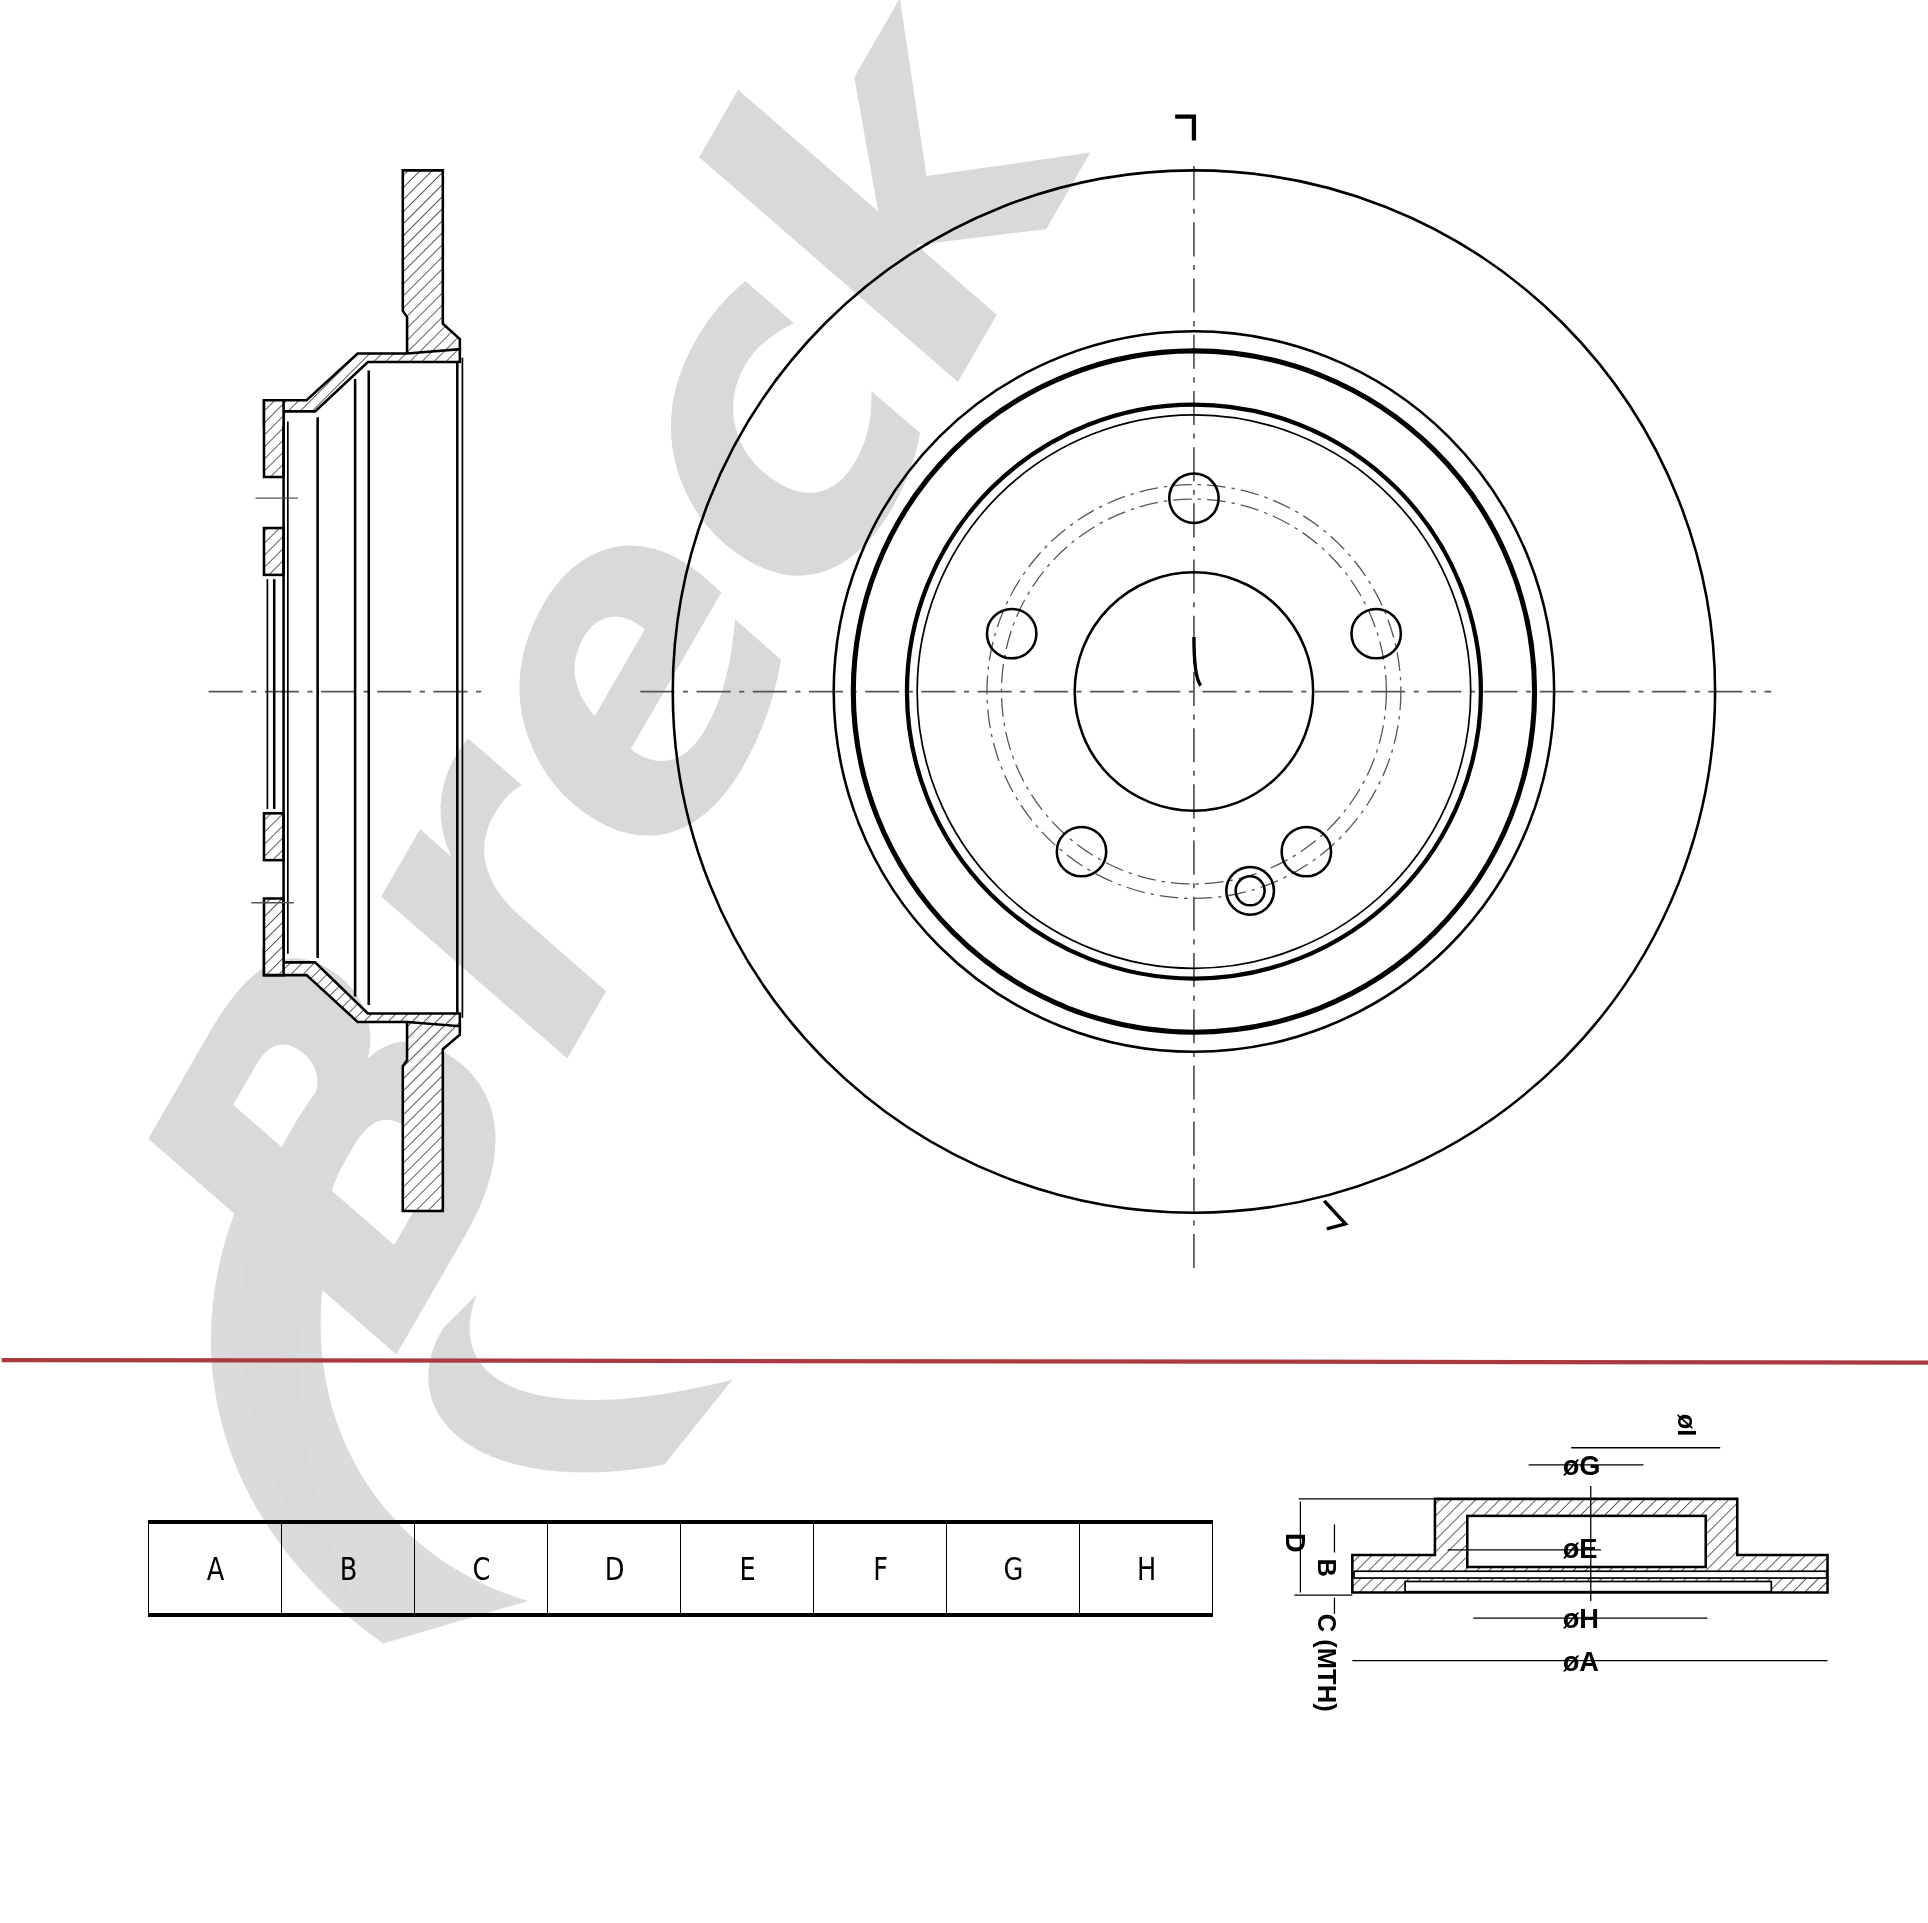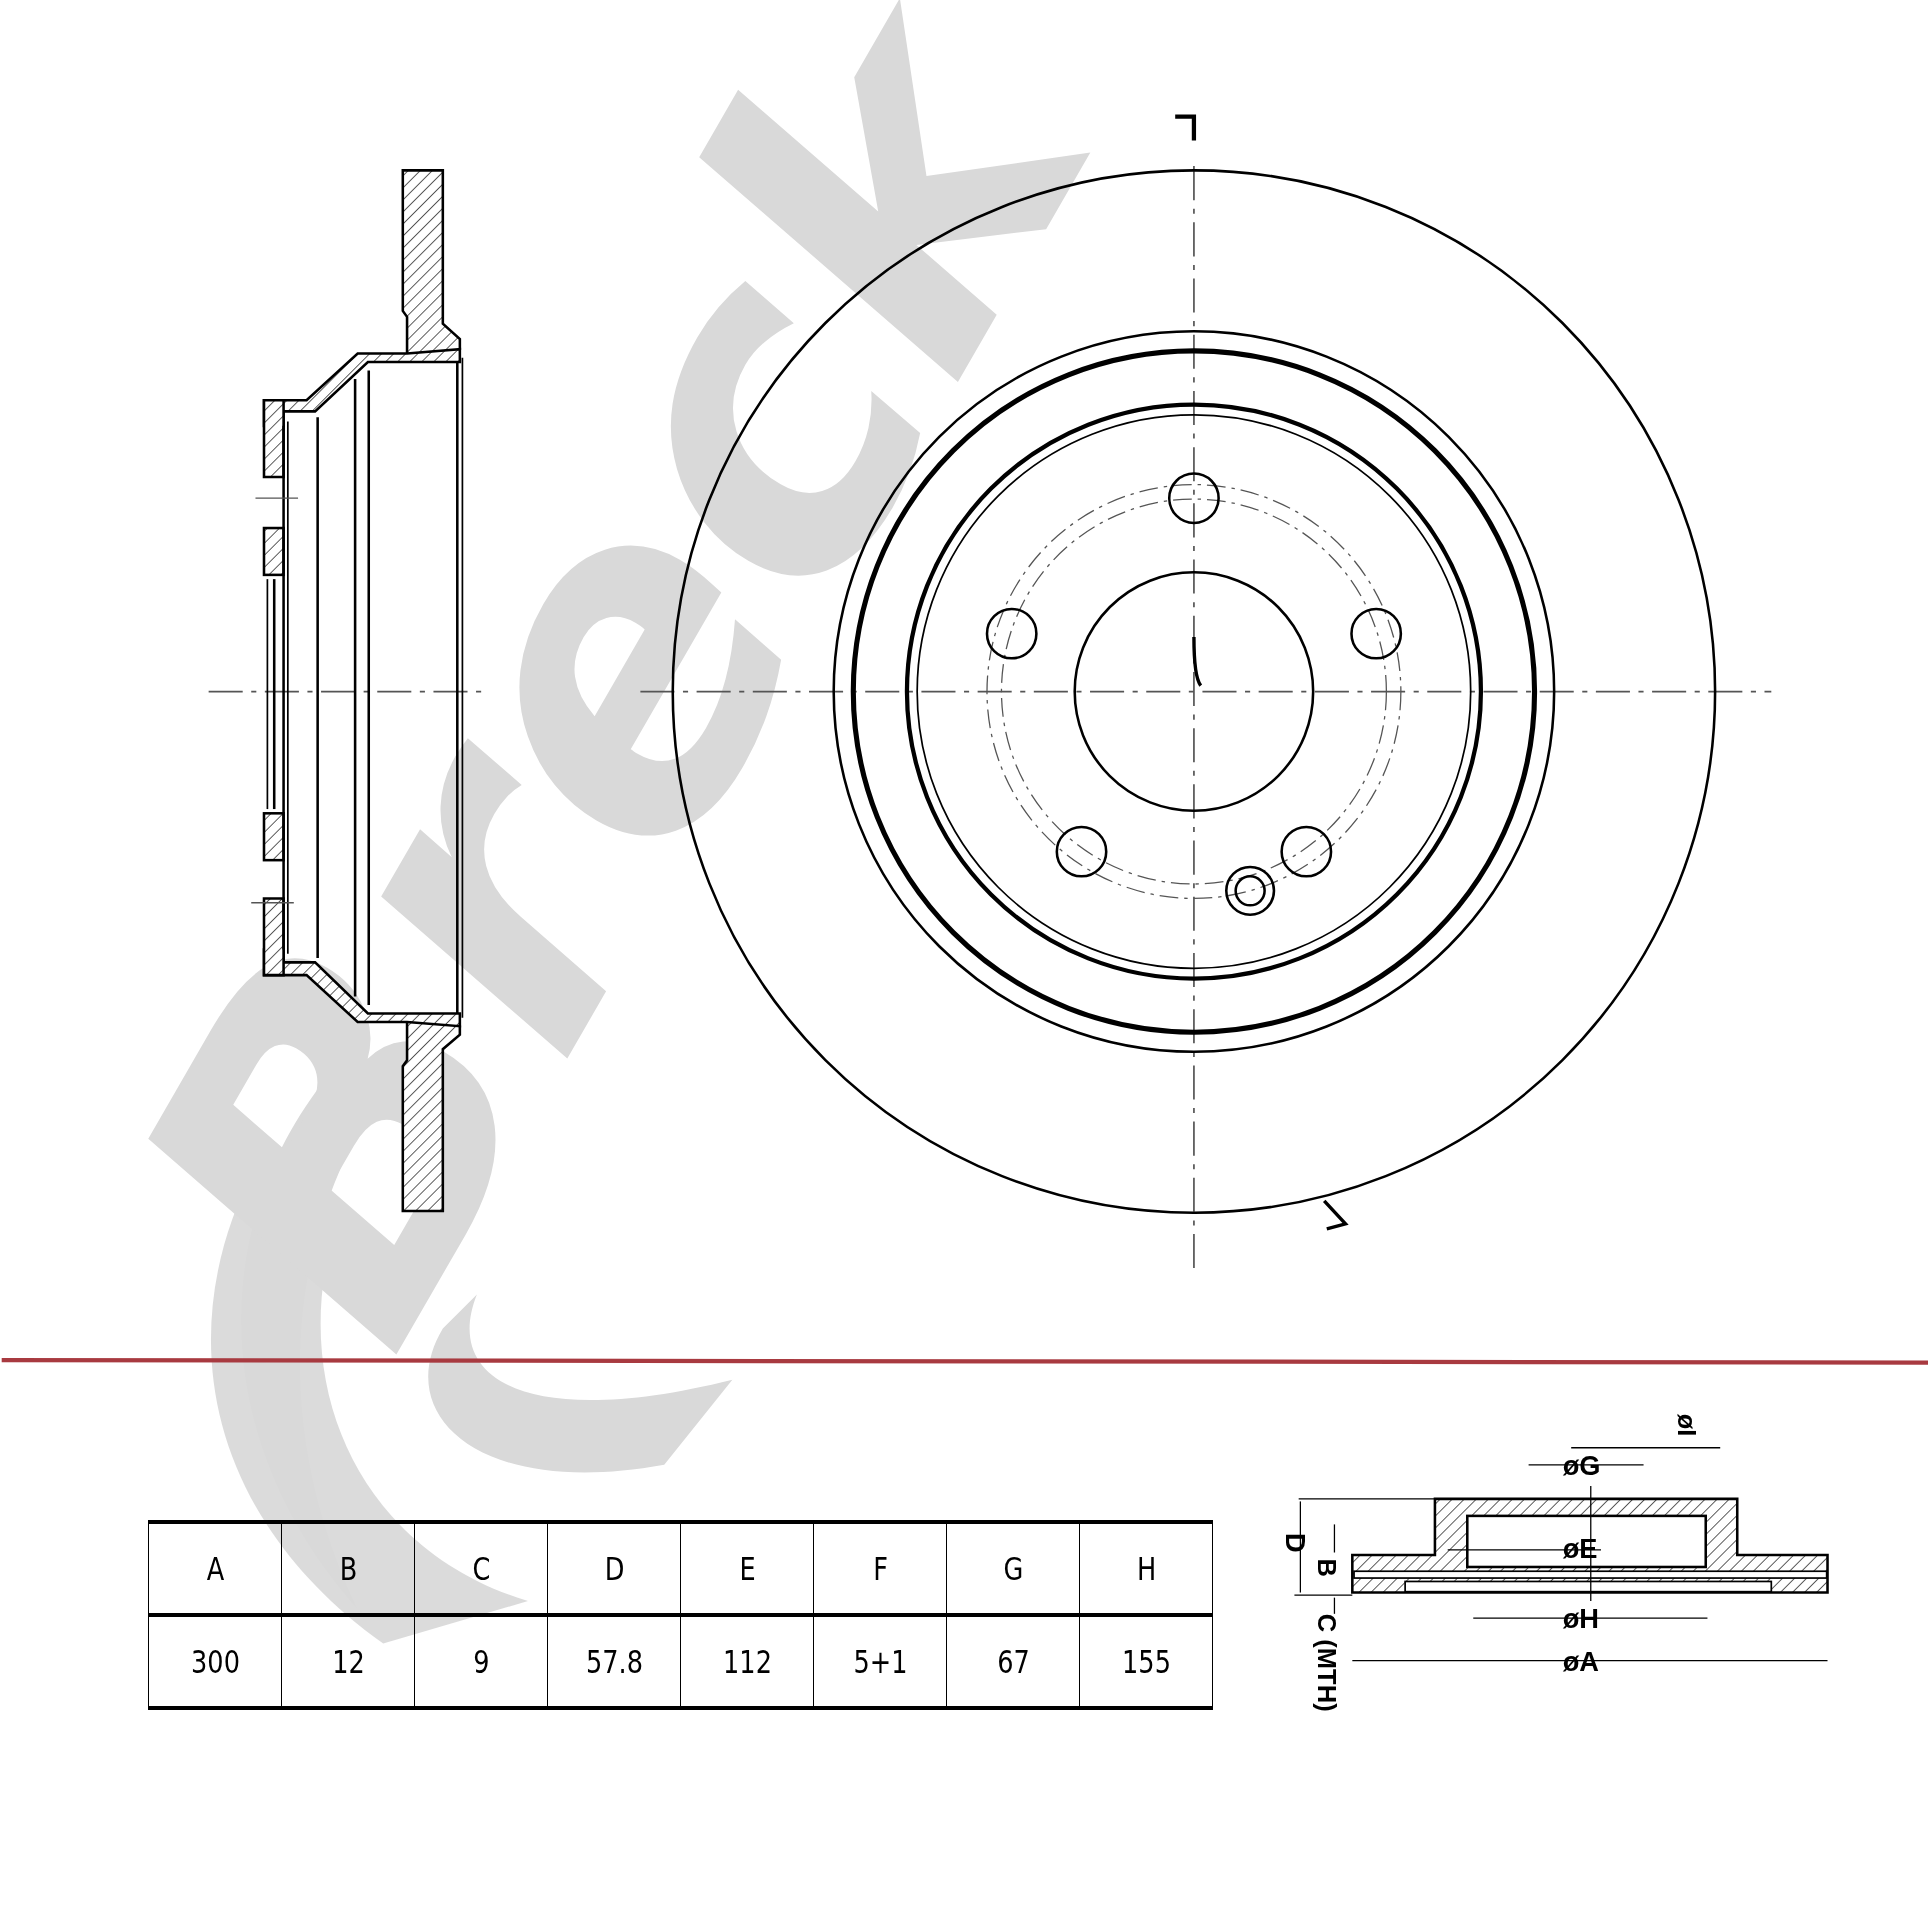--- a/index.html
+++ b/index.html
@@ -140,25 +140,15 @@
       <tr class="hdr">
     <td>A</td>
     <td>B</td>
     <td>C</td>
     <td>D</td>
     <td>E</td>
     <td>F</td>
     <td>G</td>
     <td>H</td>
   </tr>
-  <tr>
-    <td>300</td>
-    <td>12</td>
-    <td>9</td>
-    <td>57.8</td>
-    <td>112</td>
-    <td>5+1</td>
-    <td>67</td>
-    <td>155</td>
-  </tr>
 </tbody>
   </table>
 
 
 </body></html>

